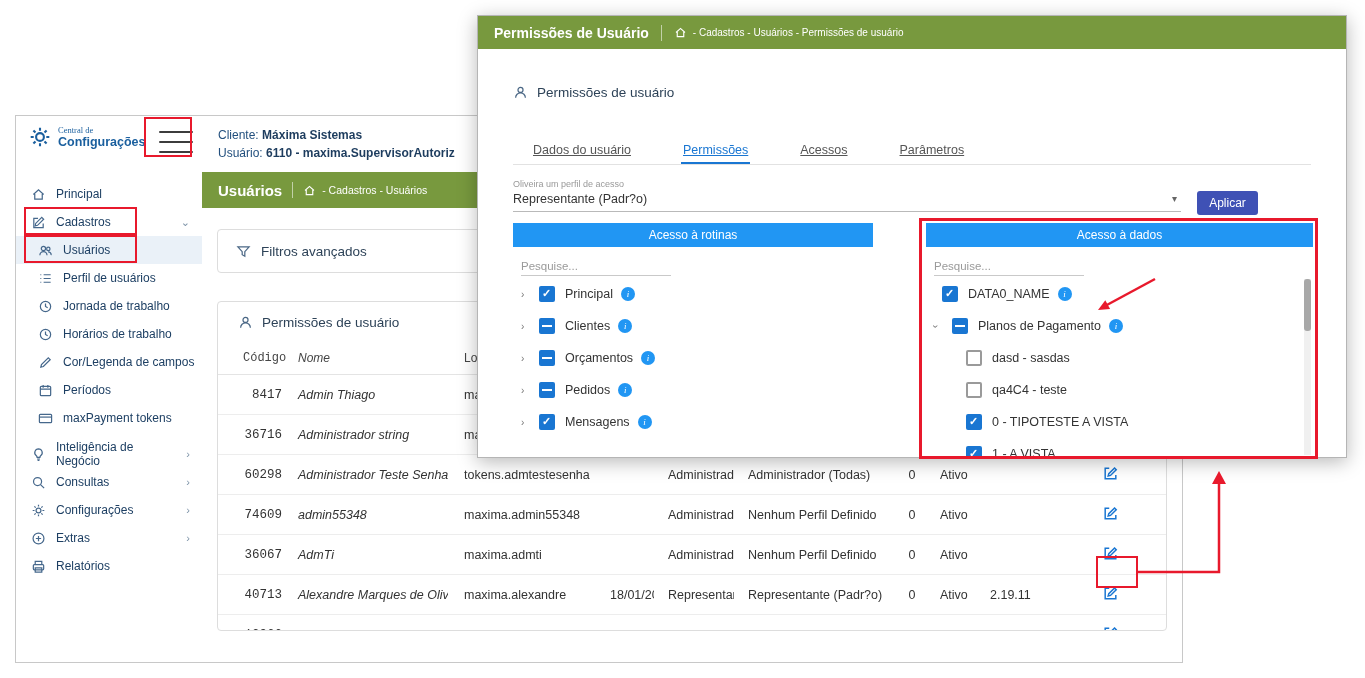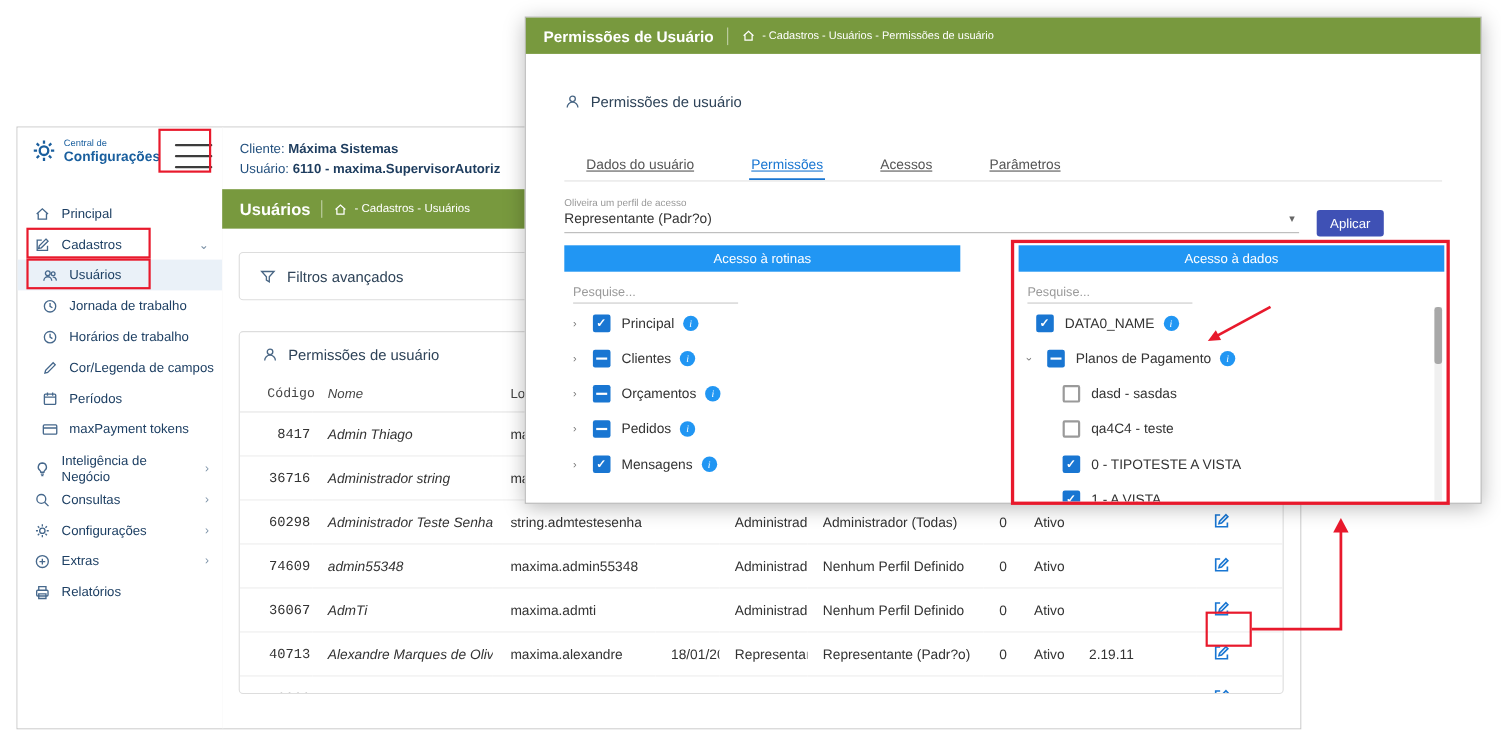--- a/index.html
+++ b/index.html
@@ -6,21 +6,21 @@
   body{width:1365px;height:678px;font-family:"Liberation Sans",sans-serif;background:#fff;}
   #canvas{position:relative;width:1365px;height:678px;background:#fff;overflow:hidden;}
   .abs{position:absolute;}
   svg{display:block;}
 
   
   #app{left:15px;top:115px;width:1166px;height:546px;border:1px solid #c8c8c8;background:#fff;}
   #sidebar{position:absolute;left:0;top:0;width:186px;height:100%;border-right:1px solid #e4e4e4;background:#fff;}
   #logo-row{position:absolute;left:12px;top:9px;display:flex;align-items:center;gap:6px;}
   .logo-gear{color:#1a5f9e;}
-  .logo-l1{font-size:8.5px;color:#1a5f9e;line-height:10px;}
+  .logo-l1{font-size:8.5px;color:#1a5f9e;line-height:10px;font-family:Liberation Serif, serif;}
   .logo-l2{font-size:12.5px;font-weight:bold;color:#1a5f9e;line-height:14px;}
   #hamburger{position:absolute;left:139px;top:12px;width:34px;height:22px;display:flex;flex-direction:column;justify-content:space-between;padding:3px 4px;cursor:pointer;}
   #hamburger span{display:block;height:2.4px;background:#3c3c3c;border-radius:1px;}
   #nav{position:absolute;top:64px;left:0;width:100%;}
   .nav-item{height:28px;display:flex;align-items:center;padding-left:15px;gap:9px;font-size:12px;color:#1d3f63;cursor:pointer;}
   .nav-item.sub{padding-left:22px;}
   .nav-item.active{background:#eaf1f8;}
   .nav-item .icn{width:16px;height:16px;color:#46688c;flex:0 0 16px;display:flex;align-items:center;}
   .nav-item .icn svg{width:15px;height:15px;}
   .gap{height:8px;}
@@ -164,20 +164,28 @@
                 <path d="M2 13a3.8 3.8 0 017.6 0"></path>
                 <circle cx="11" cy="6.3" r="1.8"></circle>
                 <path d="M10.6 9.6a3 3 0 013.4 3.4"></path>
               </svg>
             </span>
           <span>Usuários</span>
         </div>
         <div class="nav-item sub">
           <span class="icn">
               <svg viewBox="0 0 16 16" fill="none" stroke="currentColor" stroke-width="1.3">
+                <path d="M2.5 4h1M6 4h7.5M2.5 8h1M6 8h7.5M2.5 12h1M6 12h7.5"></path>
+              </svg>
+            </span>
+          <span>Perfil de usuários</span>
+        </div>
+        <div class="nav-item sub">
+          <span class="icn">
+              <svg viewBox="0 0 16 16" fill="none" stroke="currentColor" stroke-width="1.3">
                 <circle cx="8" cy="8" r="5.5"></circle>
                 <path d="M8 4.8V8l2.3 1.4"></path>
               </svg>
             </span>
           <span>Jornada de trabalho</span>
         </div>
         <div class="nav-item sub">
           <span class="icn">
               <svg viewBox="0 0 16 16" fill="none" stroke="currentColor" stroke-width="1.3">
                 <circle cx="8" cy="8" r="5.5"></circle>
@@ -356,21 +364,21 @@
                 <td class="c7"></td>
                 <td class="c8"></td>
               <td class="c9"><button class="edit-btn"><svg width="17" height="17" viewBox="0 0 16 16" fill="none" stroke="currentColor" stroke-width="1.4">
                       <path d="M11.8 2.8l1.6 1.6L8 9.8l-2.2.6.6-2.2z"></path>
                       <path d="M13 9.5V13H3V3h3.8"></path>
                     </svg></button></td>
             </tr>
             <tr>
               <td class="c0">60298</td>
                 <td class="c1">Administrador Teste Senha</td>
-                <td class="c2">string.admtestesenha</td>
+                <td class="c2">tokens.admtestesenha</td>
                 <td class="c3"></td>
                 <td class="c4">Administrador</td>
                 <td class="c5">Administrador (Todas)</td>
                 <td class="c6">0</td>
                 <td class="c7">Ativo</td>
                 <td class="c8"></td>
               <td class="c9"><button class="edit-btn"><svg width="17" height="17" viewBox="0 0 16 16" fill="none" stroke="currentColor" stroke-width="1.4">
                       <path d="M11.8 2.8l1.6 1.6L8 9.8l-2.2.6.6-2.2z"></path>
                       <path d="M13 9.5V13H3V3h3.8"></path>
                     </svg></button></td>

